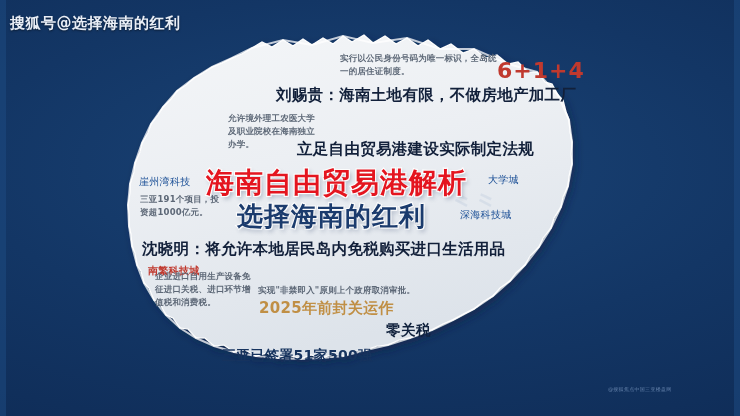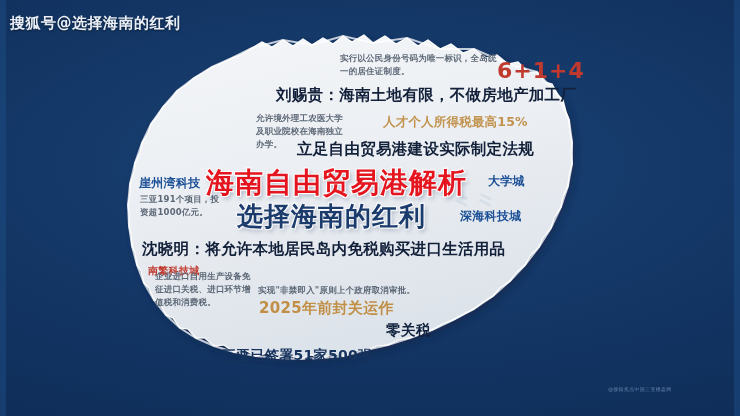--- a/index.html
+++ b/index.html
@@ -49,21 +49,21 @@
   .gold{
     color:#c2934f;font-size:12.5px;font-weight:bold;letter-spacing:.2px;
   }
   .gold-lg{
     color:#c08f45;font-size:15px;font-weight:bold;letter-spacing:.3px;
   }
   .red-num{
     color:#c0392e;font-size:22px;font-weight:bold;letter-spacing:1px;
   }
   .blue-tag{
-    color:#1b4f96;font-size:12px;font-weight:bold;letter-spacing:.3px;text-align:center;
+    color:#1b4f96;font-size:10px;font-weight:normal;letter-spacing:.3px;text-align:center;
   }
   .red-tag{
     color:#c0392e;font-size:10px;font-weight:bold;letter-spacing:.3px;margin-top:43px;
   }
   .dark-blue-line{
     color:#16335e;font-size:14px;font-weight:bold;letter-spacing:.3px;
   }
   .dark-zero{
     color:#11223d;font-size:14.5px;font-weight:bold;letter-spacing:.5px;
   }
@@ -146,23 +146,22 @@
   <div class="ghost" style="left:452px;top:186px;">⺀⺀</div>
 
   <div id="text-layer">
 
     <div class="tx small-gray" style="left:340px;top:52px;width:160px;">实行以公民身份号码为唯一标识，全岛统一的居住证制度。</div>
 
     <div class="tx red-num" style="left:497px;top:57px;">6+1+4</div>
 
     <div class="tx headline-dark" style="left:276px;top:86px;">刘赐贵：海南土地有限，不做房地产加工厂</div>
 
-    <div class="tx small-gray" style="left:228px;top:112px;width:94px;margin-left:28px;">允许境外理工农医大学及职业院校在海南独立办学。</div>
+    <div class="tx small-gray" style="left:228px;top:112px;width:94px;">允许境外理工农医大学及职业院校在海南独立办学。</div>
 
-    <div class="tx gold" style="left:383px;top:114px;">人才个人所得税最高15%</div>
 
     <div class="tx headline-dark" style="left:297px;top:140px;">立足自由贸易港建设实际制定法规</div>
 
     <div class="tx blue-tag" style="left:139px;top:176px;">崖州湾科技</div>
 
     <div class="tx small-gray" style="left:140px;top:193px;width:80px;">三亚191个项目，投资超1000亿元。</div>
 
     <div class="tx red-tag" style="left:148px;top:222px;">南繁科技城</div>
 
     <div id="title-main">海南自由贸易港解析</div>

